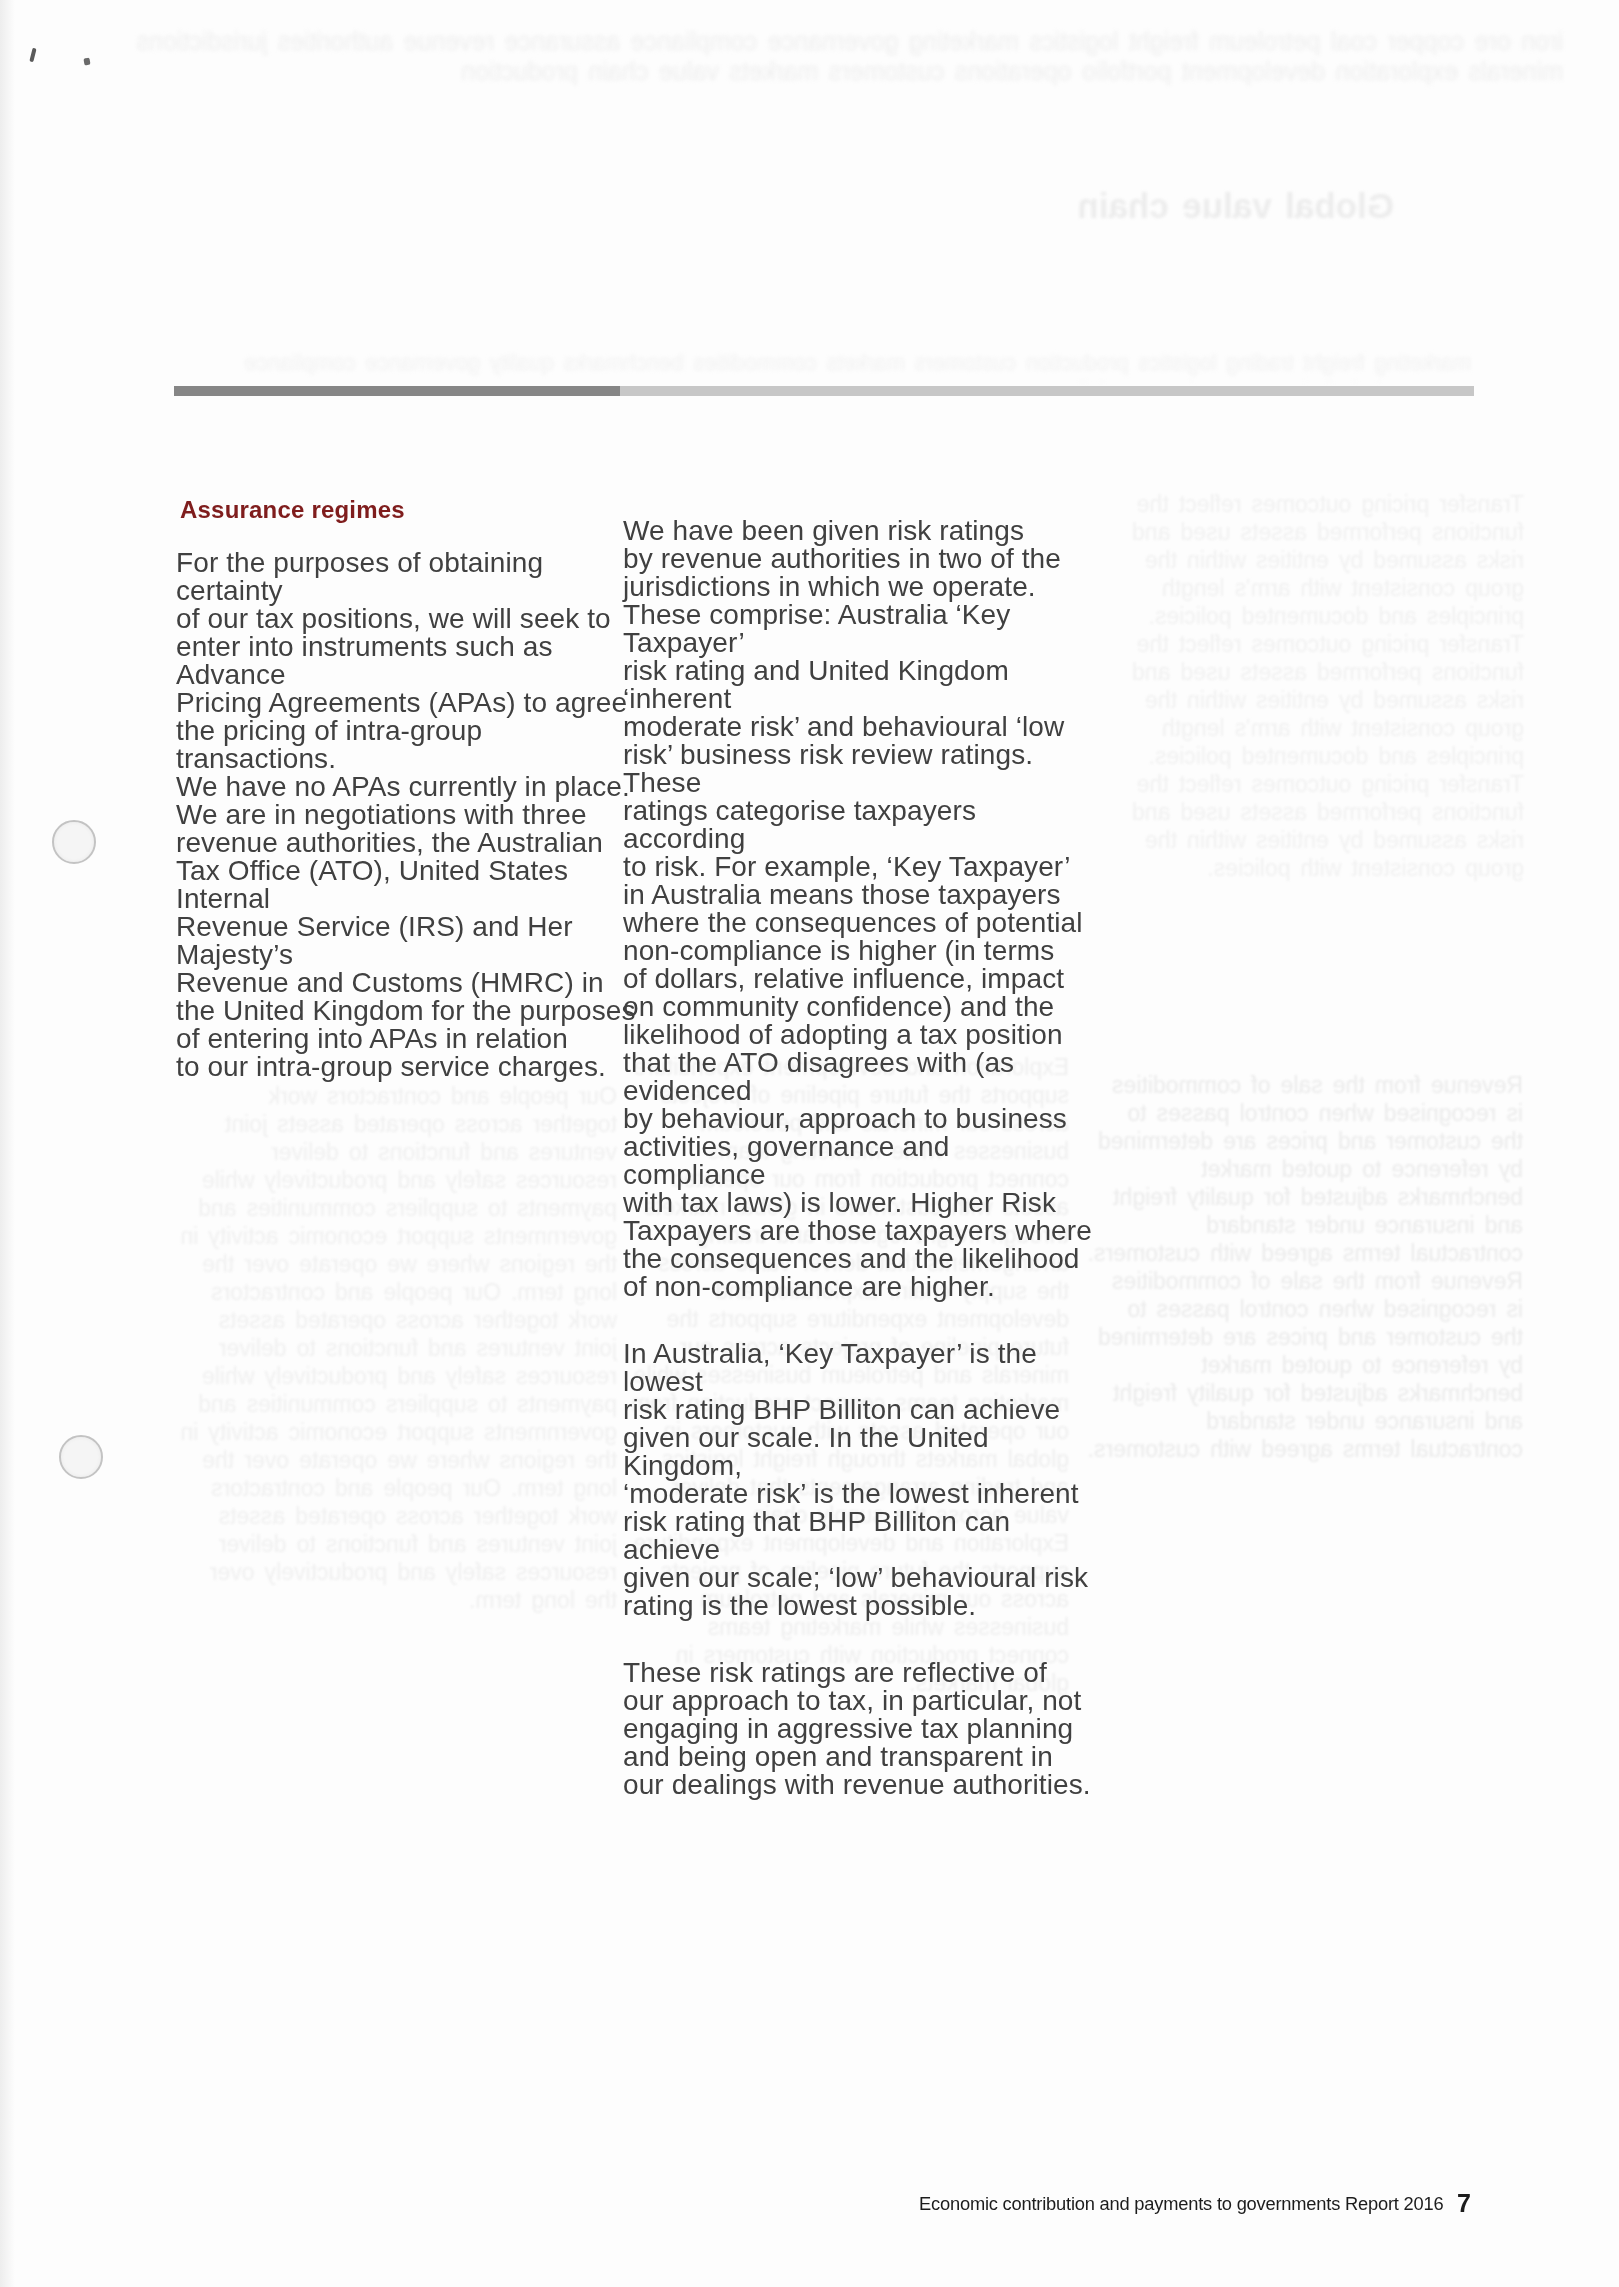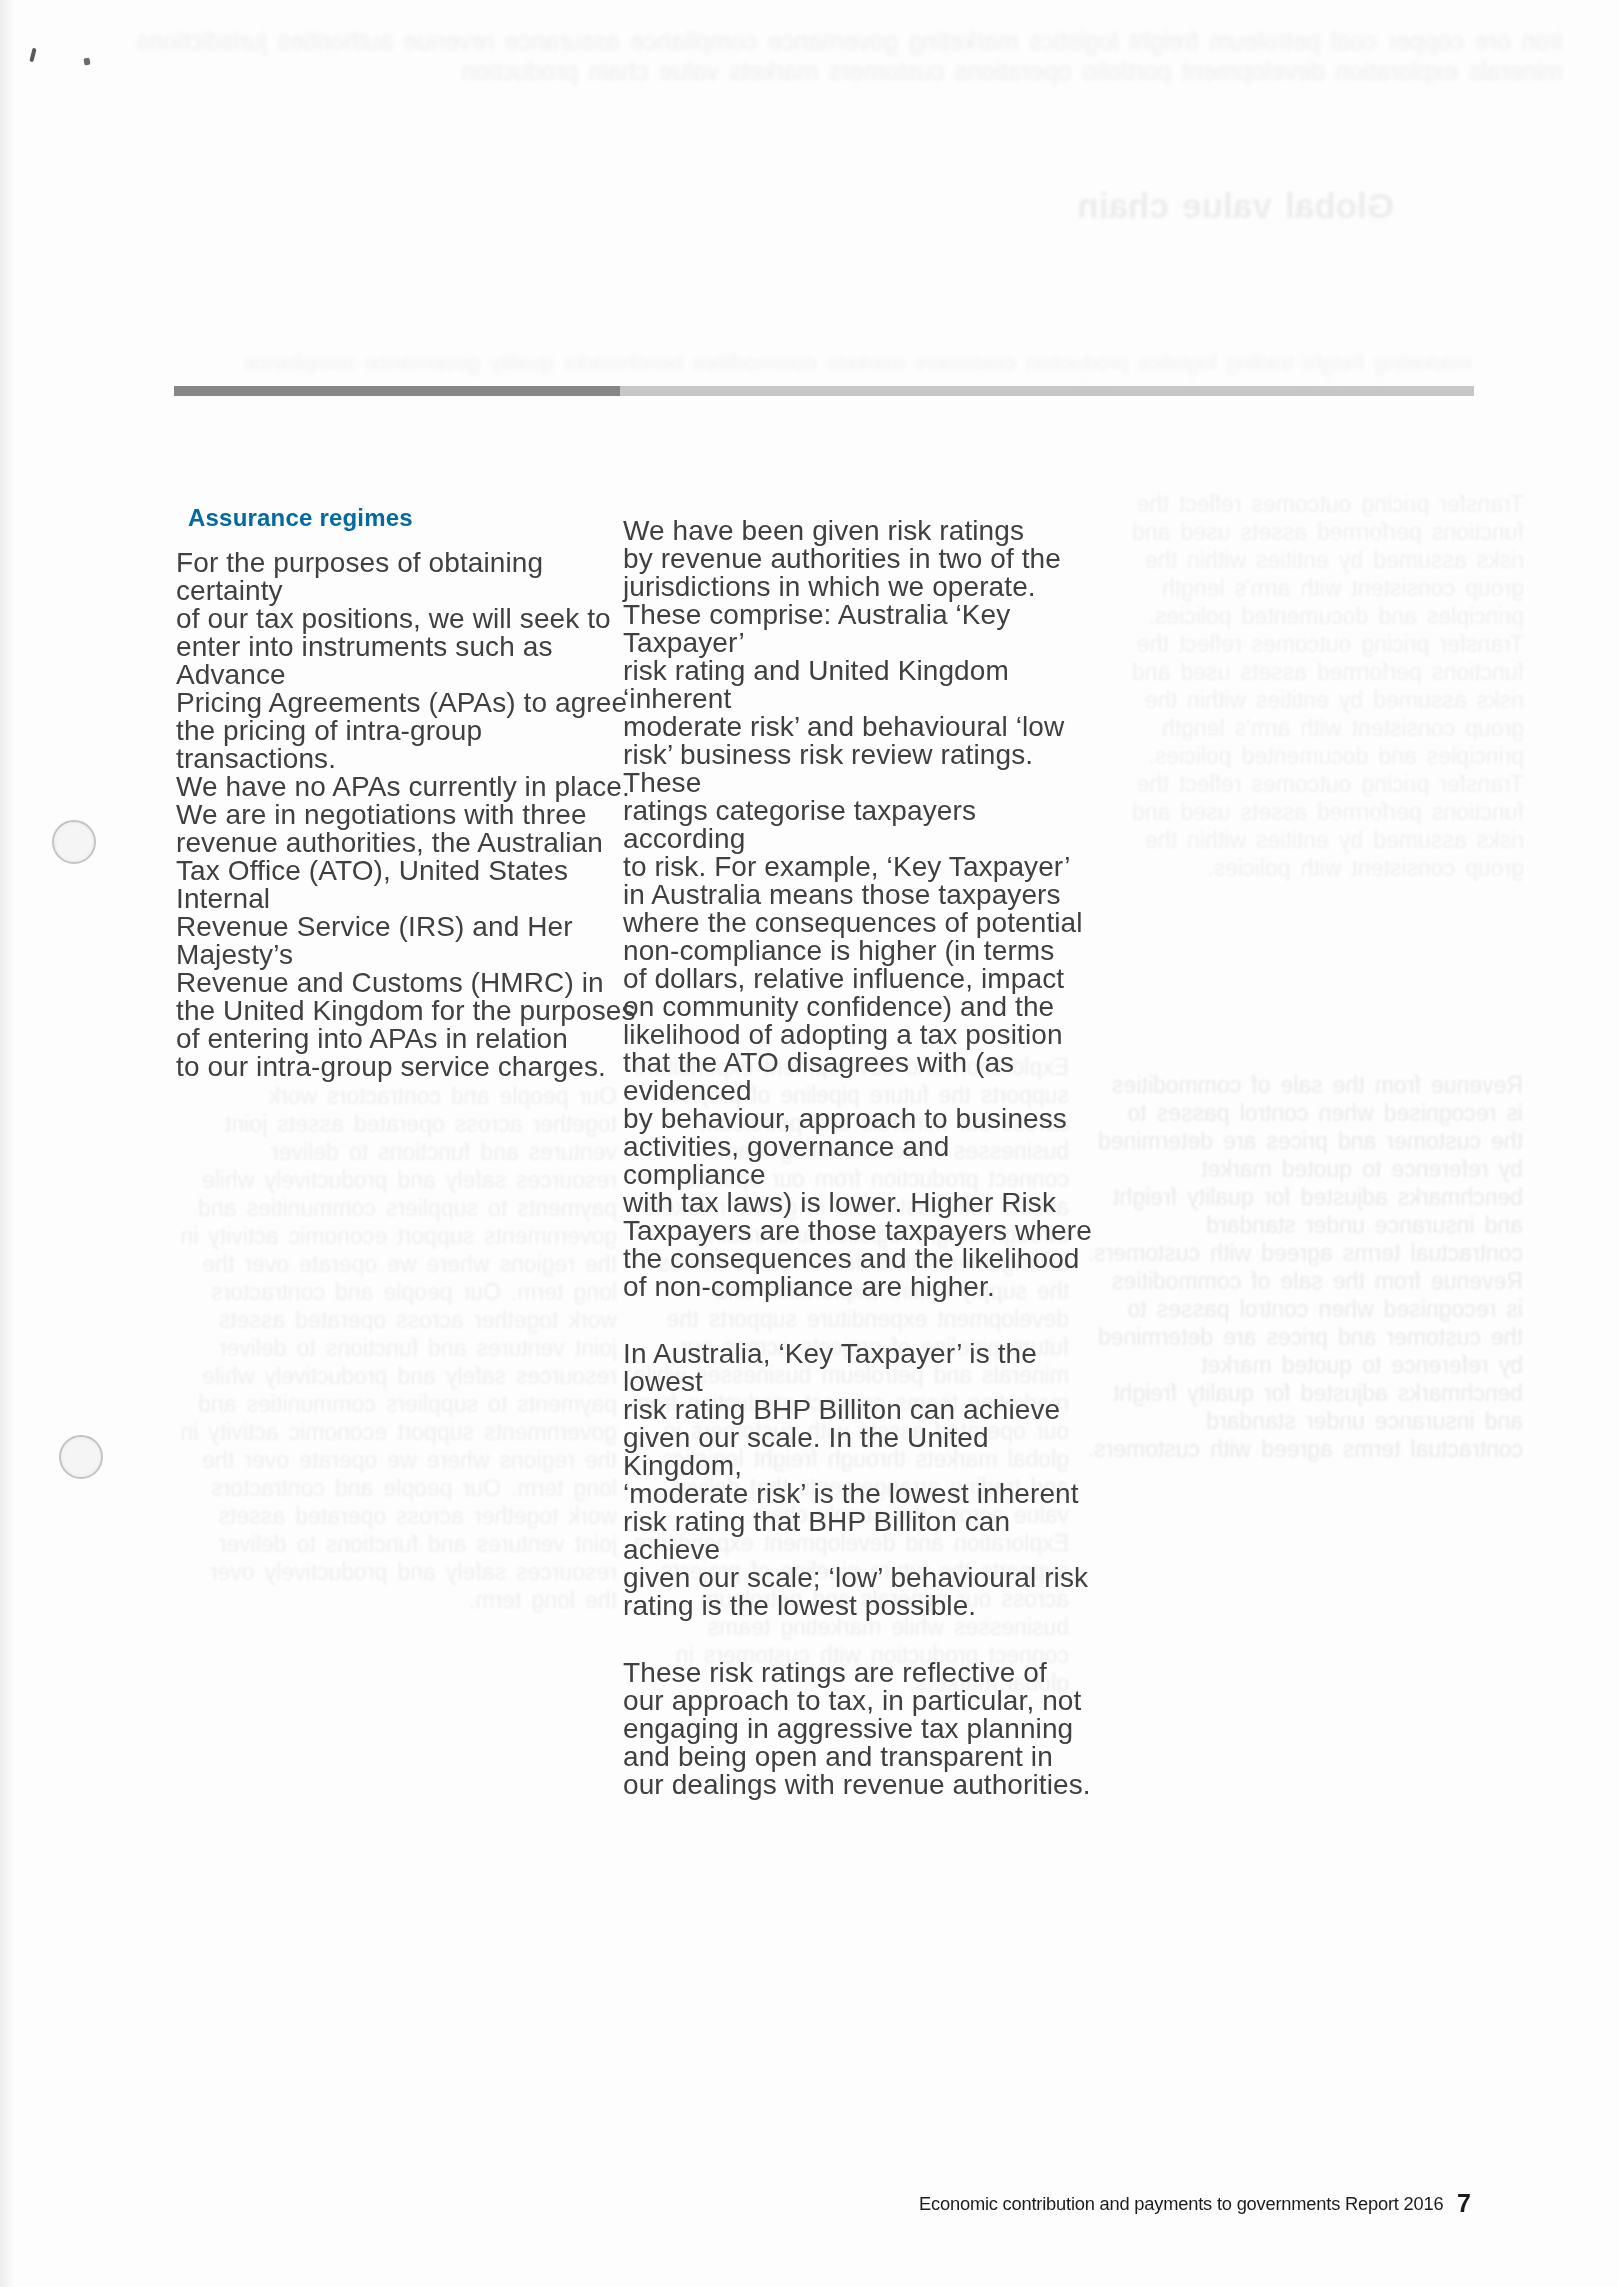--- a/index.html
+++ b/index.html
@@ -32,22 +32,22 @@
   .hole{position:absolute;width:40px;height:40px;border-radius:50%;
     background:#f5f5f5;border:2.7px solid #c3c3c3;
     box-shadow:inset 0 0 4.6px rgba(0,0,0,0.05);}
   .hole-1{left:52px;top:820px;}
   .hole-2{left:59px;top:1435px;}
   
   .rule{position:absolute;left:174px;top:386px;width:1300px;height:10px;display:flex;}
   .rule-dark{width:446px;height:100%;background:#868686;}
   .rule-light{flex:1;height:100%;background:#c7c7c7;}
   
-  .heading{position:absolute;left:176px;top:492px;margin:12px;
-    font-size:24px;font-weight:bold;color:#0369a1;letter-spacing:0.2px;line-height:28px;}
+  .heading{position:absolute;left:176px;top:492px;margin:4px;
+    font-size:24px;font-weight:bold;color:#7f1d1d;letter-spacing:0.2px;line-height:28px;}
   .col{position:absolute;color:#404040;font-size:28px;line-height:28px;
     white-space:pre-line;letter-spacing:0.1px;}
   .col-1{left:176px;top:521px;width:461px;}
   .col-2{left:623px;top:489px;width:475px;}
   .para{margin:0 0 11px 0;}
   .footer{position:absolute;right:148px;top:2189px;display:flex;align-items:center;
     color:#1c1c1c;}
   .footer-text{font-size:18.3px;letter-spacing:-0.2px;}
   .footer-page{font-size:25px;font-weight:bold;margin-left:13.7px;}
 </style>

